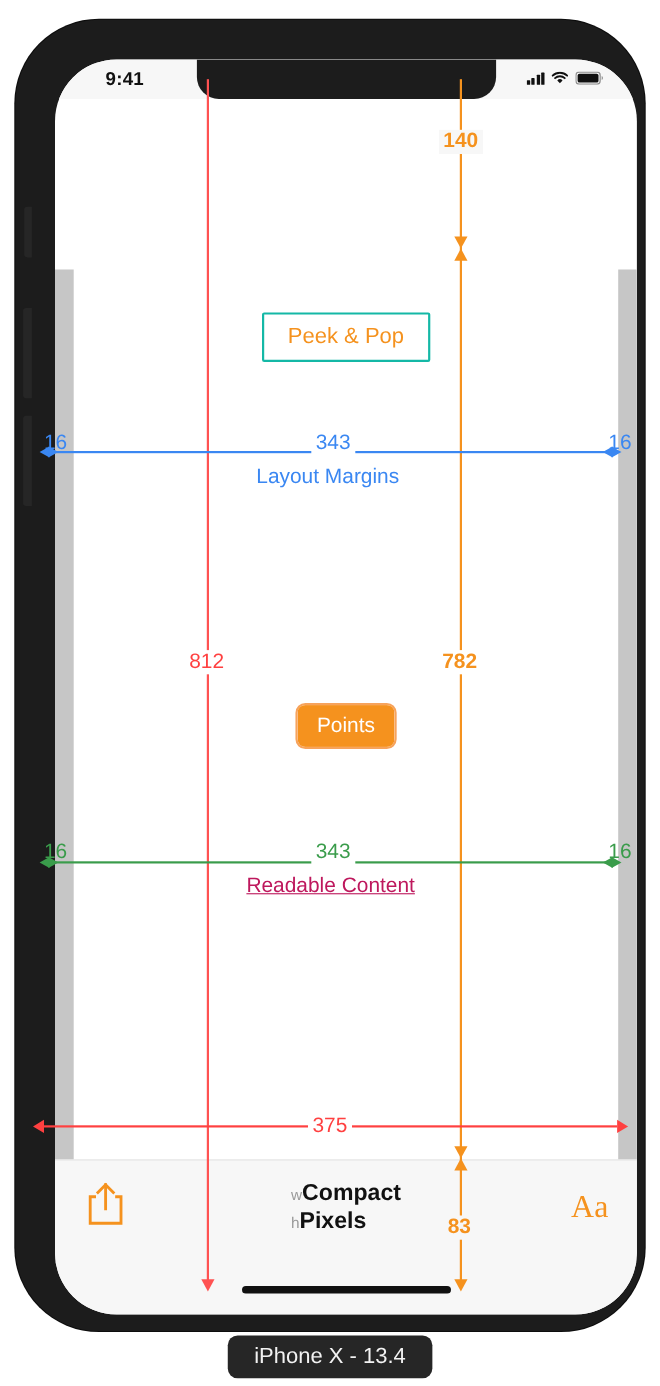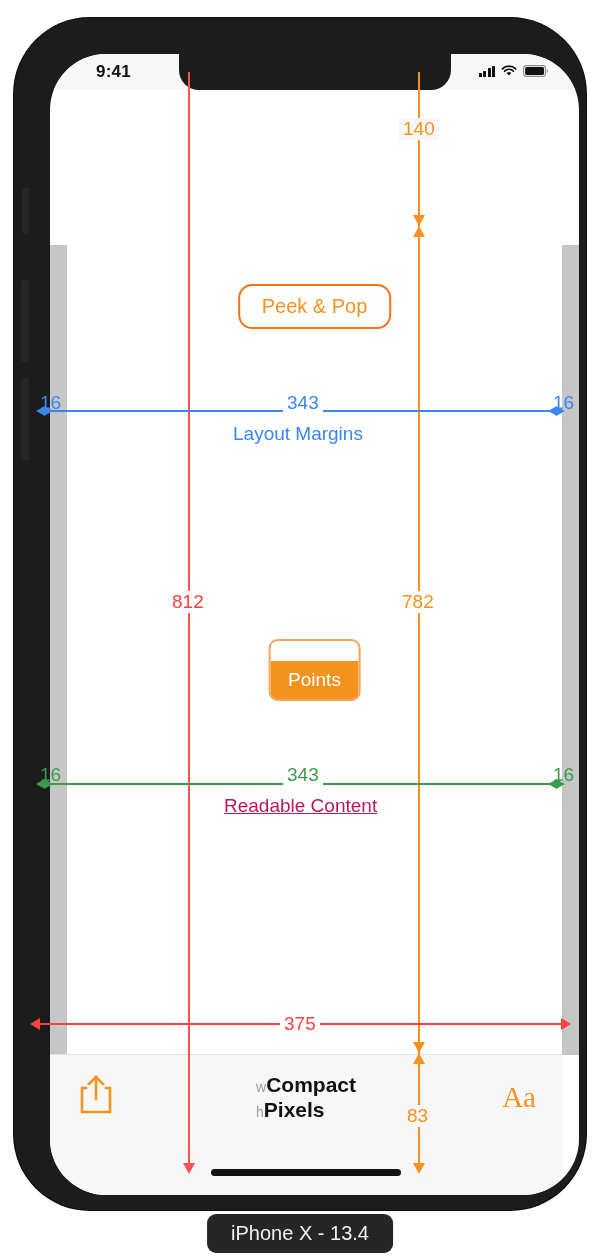--- a/index.html
+++ b/index.html
@@ -109,22 +109,22 @@
   }
   .margin-bar.left{left:0;}
   .margin-bar.right{right:0;}
 
   
   #peek-pop-btn{
     position:absolute;
     left:50%; transform:translateX(-50%);
     top:39px;
     padding:9px 22px;
-    border:2px solid #f97316;
-    border-radius:14px;
+    border:2px solid #14b8a6;
+    border-radius:2px;
     color:#f5921e;
     font-size:20px;
     background:#fff;
     white-space:nowrap;
   }
 
   
   #seg-control{
     position:absolute;
     left:50%; transform:translateX(-50%);
@@ -134,27 +134,27 @@
     border-radius:9px;
     overflow:hidden;
     background:#fff;
     z-index:14;
   }
   #seg-control .seg{
     padding:8px 18px;
     font-size:19px;
     white-space:nowrap;
   }
-  #seg-control .seg.active{background:#f5921e;color:#fff;margin-top:20px;}
+  #seg-control .seg.active{background:#f5921e;color:#fff;}
   #seg-control .seg.inactive{background:#fff;color:#f5921e;}
 
   
   #toolbar{
     position:absolute;
-    left:0;right:17px;bottom:0;height:140px;
+    left:0;right:0;bottom:0;height:140px;
     background:#f7f7f7;
     border-top:1px solid #e3e3e3;
     z-index:20;
   }
   #share-btn{position:absolute;left:27px;top:18px;width:38px;height:42px;}
   #size-class{
     position:absolute;left:50%;transform:translateX(-50%);
     top:18px;
     text-align:left;
     line-height:1.18;
@@ -181,21 +181,21 @@
 
   .hline{position:absolute;height:2px;}
   .hline.blue{background:#3a87f2;}
   .hline.green{background:#3a9c4b;}
   .hline.red{background:#ff4040;}
 
   .lbl{position:absolute;font-size:19px;white-space:nowrap;background:#fff;padding:0 4px;}
   .lbl.blue{color:#3a87f2;}
   .lbl.green{color:#3a9c4b;}
   .lbl.red{color:#ff4040;}
-  .lbl.orange{color:#f5921e;}
+  .lbl.orange{color:#f5921e;font-weight:bold;}
   .lbl.nobg{background:transparent;}
   .cap{position:absolute;font-size:19px;white-space:nowrap;}
   .cap.blue{color:#3a87f2;}
   .cap.green{color:#be185d;text-decoration:underline;}
 
   .arrow{position:absolute;width:0;height:0;}
   .arr-left.blue{border-top:5px solid transparent;border-bottom:5px solid transparent;border-right:9px solid #3a87f2;}
   .arr-right.blue{border-top:5px solid transparent;border-bottom:5px solid transparent;border-left:9px solid #3a87f2;}
   .arr-left.green{border-top:5px solid transparent;border-bottom:5px solid transparent;border-right:9px solid #3a9c4b;}
   .arr-right.green{border-top:5px solid transparent;border-bottom:5px solid transparent;border-left:9px solid #3a9c4b;}

